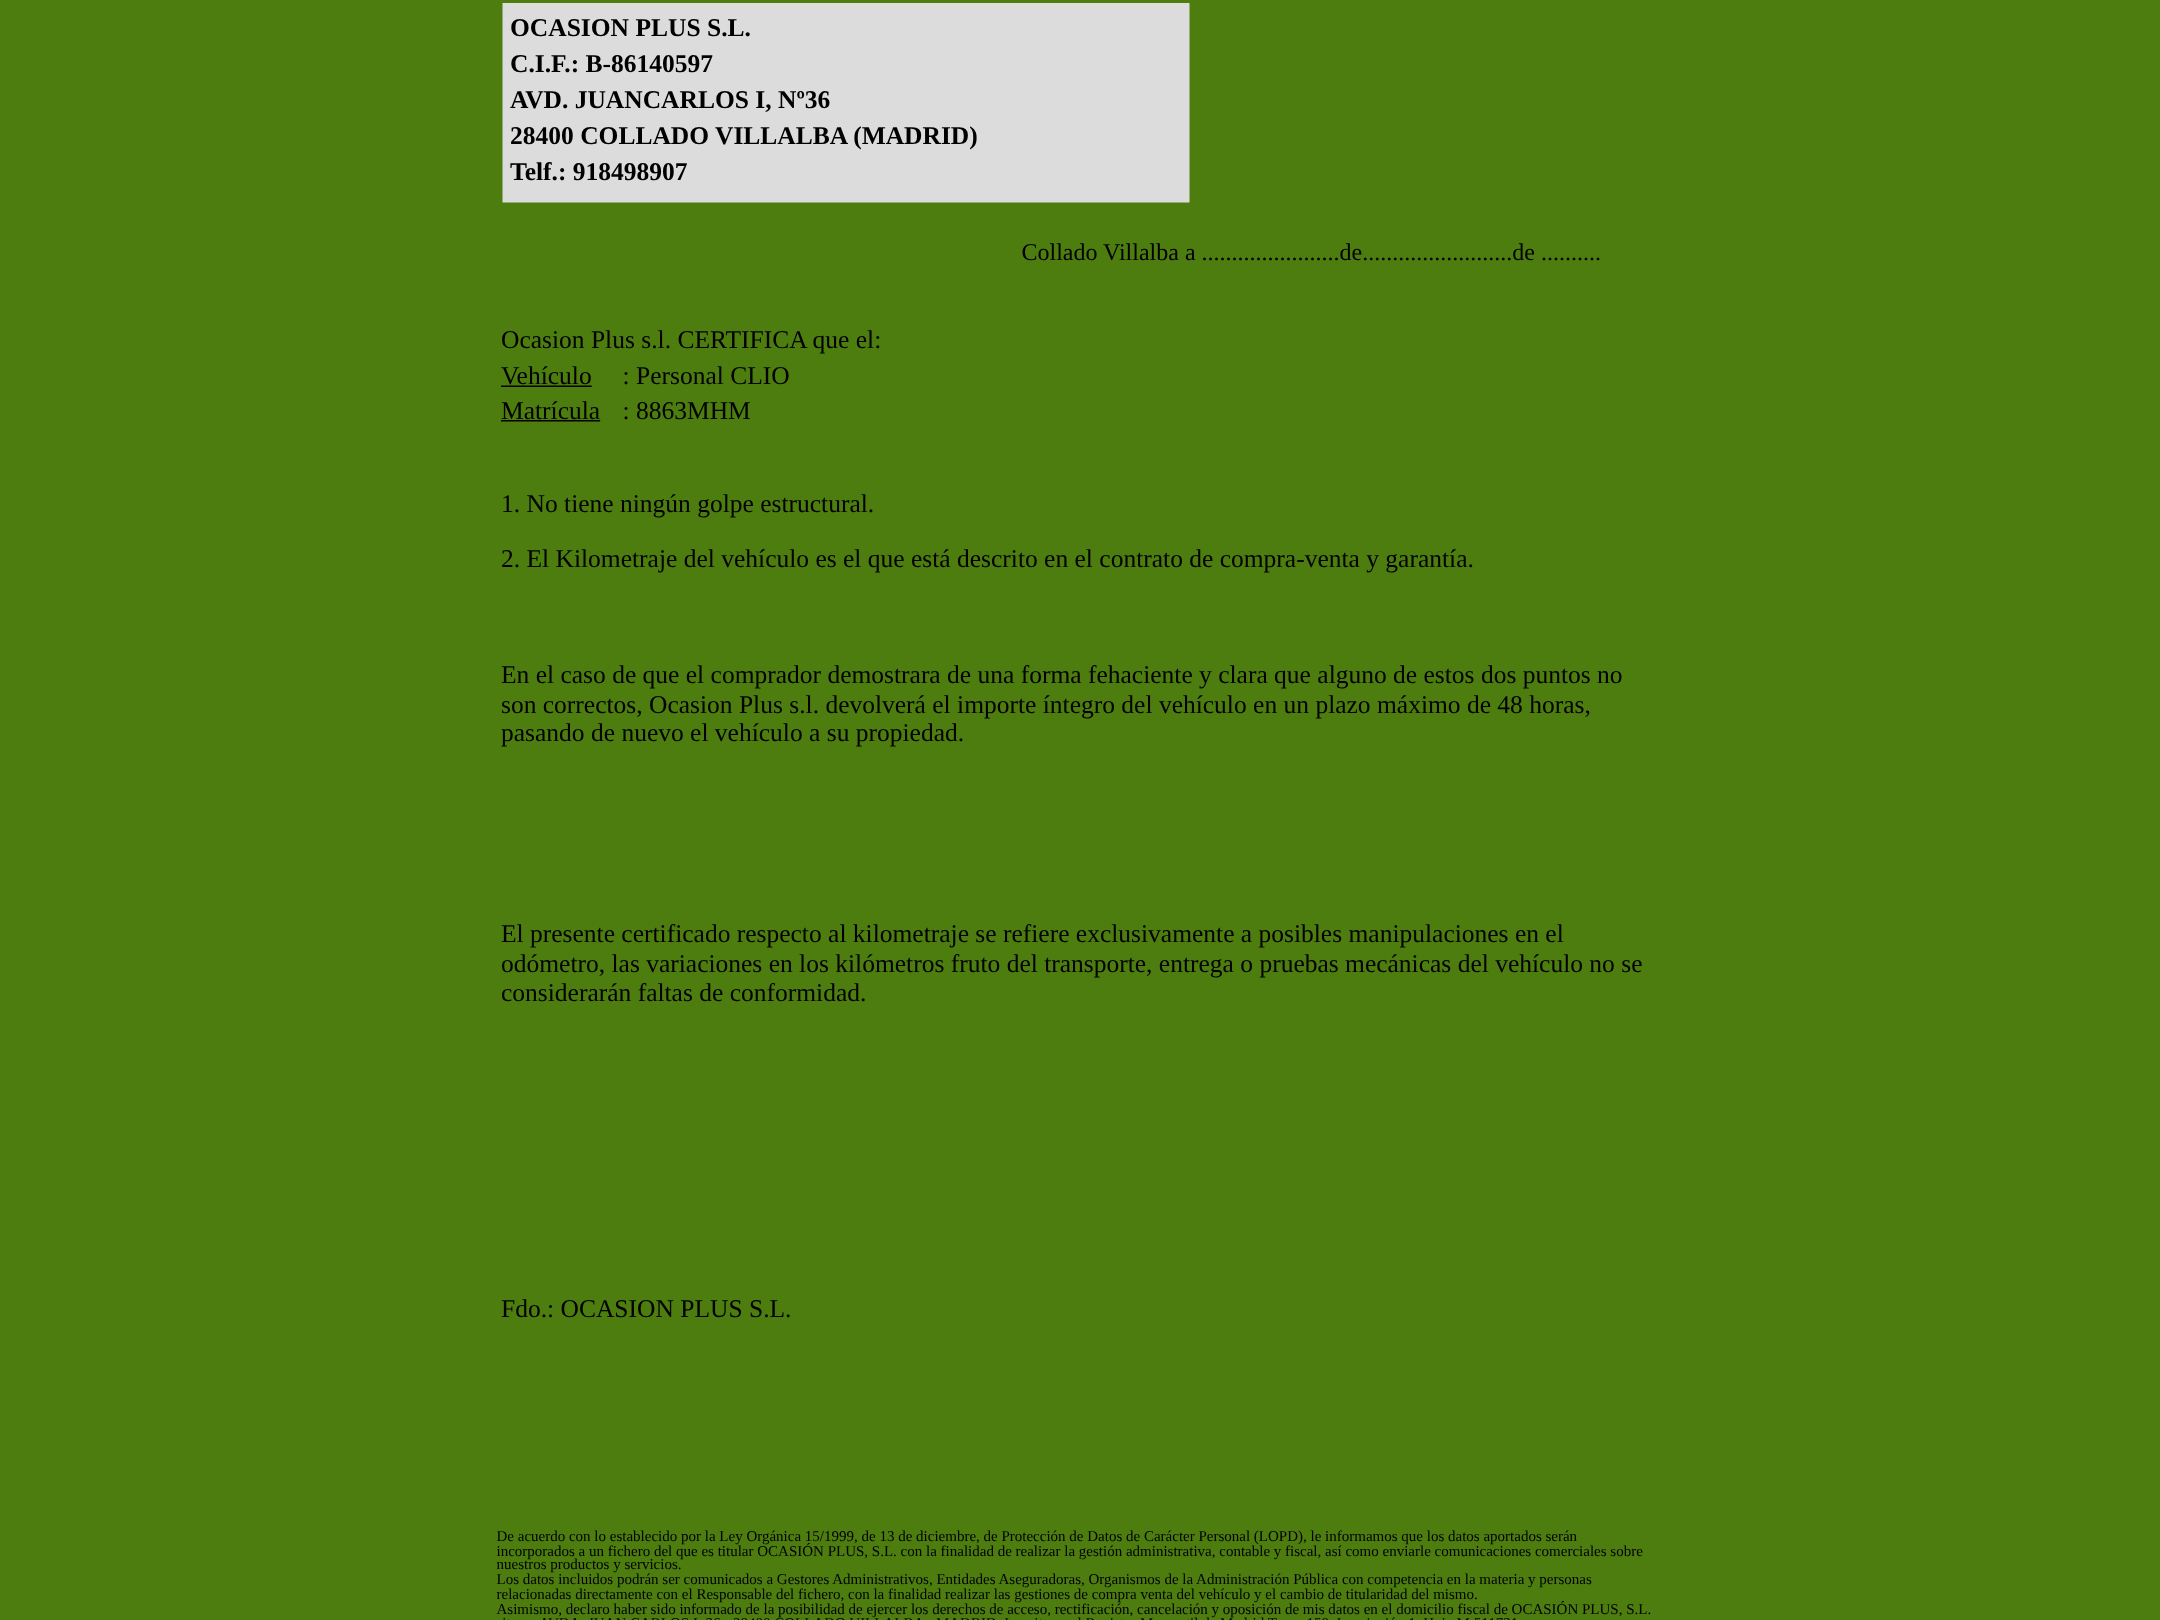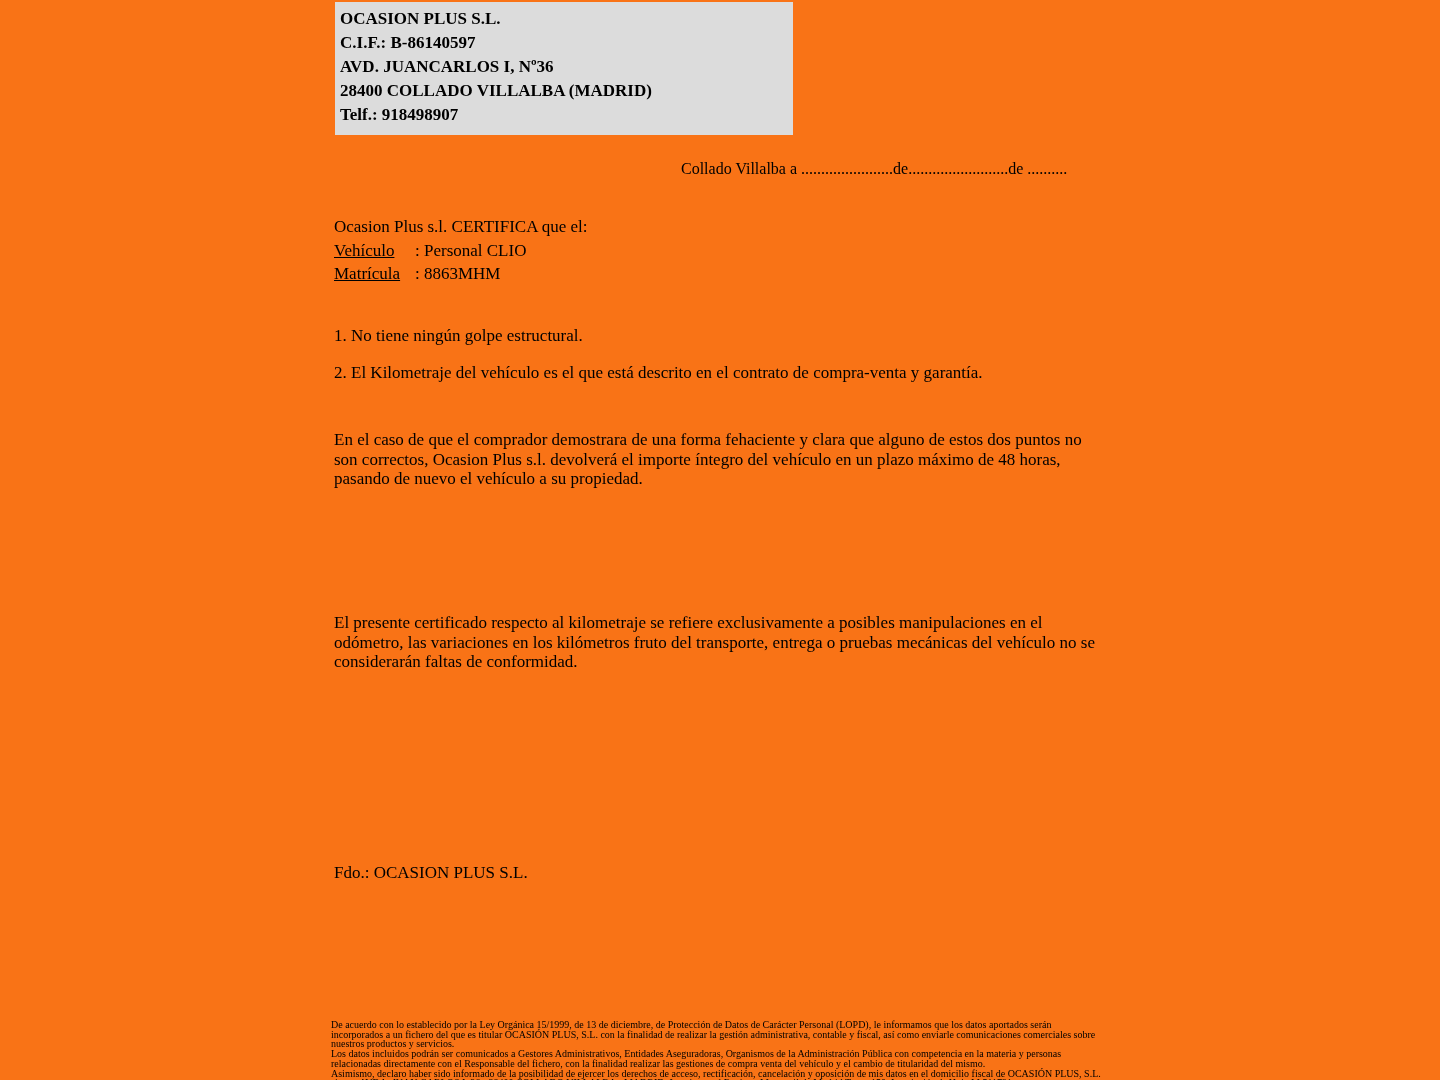--- a/index.html
+++ b/index.html
@@ -1,21 +1,21 @@
 <!DOCTYPE html>
 <html><head>
 <meta charset="utf-8">
 <style>
   * { margin: 0; padding: 0; box-sizing: border-box; }
   html, body { background: #ffffff; }
   .page {
     position: relative;
     width: 1440px;
     height: 1080px;
-    background: #f97316;
+    background: #4d7c0f;
     color: #000000;
     font-family: "Liberation Serif", serif;
     overflow: hidden;
   }
   .letterhead {
     position: absolute;
     left: 335px;
     top: 2px;
     width: 458px;
     background: #dcdcdc;
@@ -73,21 +73,21 @@
     <span class="field-label">Vehículo</span><span>: Personal CLIO</span>
   </div>
 
   <div class="txt" style="top:264px">
     <span class="field-label">Matrícula</span><span>: 8863MHM</span>
   </div>
 
   <div class="txt" style="top:326px">1. No tiene ningún golpe estructural.</div>
   <div class="txt" style="top:363px">2. El Kilometraje del vehículo es el que está descrito en el contrato de compra-venta y garantía.</div>
 
-  <div class="txt para" style="top:430px">En el caso de que el comprador demostrara de una forma fehaciente y clara que alguno de estos dos puntos no son correctos, Ocasion Plus s.l. devolverá el importe íntegro del vehículo en un plazo máximo de 48 horas, pasando de nuevo el vehículo a su propiedad.</div>
+  <div class="txt para" style="top:440px">En el caso de que el comprador demostrara de una forma fehaciente y clara que alguno de estos dos puntos no son correctos, Ocasion Plus s.l. devolverá el importe íntegro del vehículo en un plazo máximo de 48 horas, pasando de nuevo el vehículo a su propiedad.</div>
   <div class="txt para" style="top:613px">El presente certificado respecto al kilometraje se refiere exclusivamente a posibles manipulaciones en el odómetro, las variaciones en los kilómetros fruto del transporte, entrega o pruebas mecánicas del vehículo no se considerarán faltas de conformidad.</div>
 
   <div class="txt" style="top:863px">Fdo.: OCASION PLUS S.L.</div>
 
   <div class="legal">
     <div>De acuerdo con lo establecido por la Ley Orgánica 15/1999, de 13 de diciembre, de Protección de Datos de Carácter Personal (LOPD), le informamos que los datos aportados serán incorporados a un fichero del que es titular OCASIÓN PLUS, S.L. con la finalidad de realizar la gestión administrativa, contable y fiscal, así como enviarle comunicaciones comerciales sobre nuestros productos y servicios.</div>
     <div>Los datos incluidos podrán ser comunicados a Gestores Administrativos, Entidades Aseguradoras, Organismos de la Administración Pública con competencia en la materia y personas relacionadas directamente con el Responsable del fichero, con la finalidad realizar las gestiones de compra venta del vehículo y el cambio de titularidad del mismo.</div>
     <div>Asimismo, declaro haber sido informado de la posibilidad de ejercer los derechos de acceso, rectificación, cancelación y oposición de mis datos en el domicilio fiscal de OCASIÓN PLUS, S.L. sito en AVDA. JUAN CARLOS I, 36 - 28400 COLLADO VILLALBA - MADRID. Inscrita en el Registro Mercantil de Madrid Tomo:150, Inscripción:1, Hoja:M 511731</div>
   </div>
 

